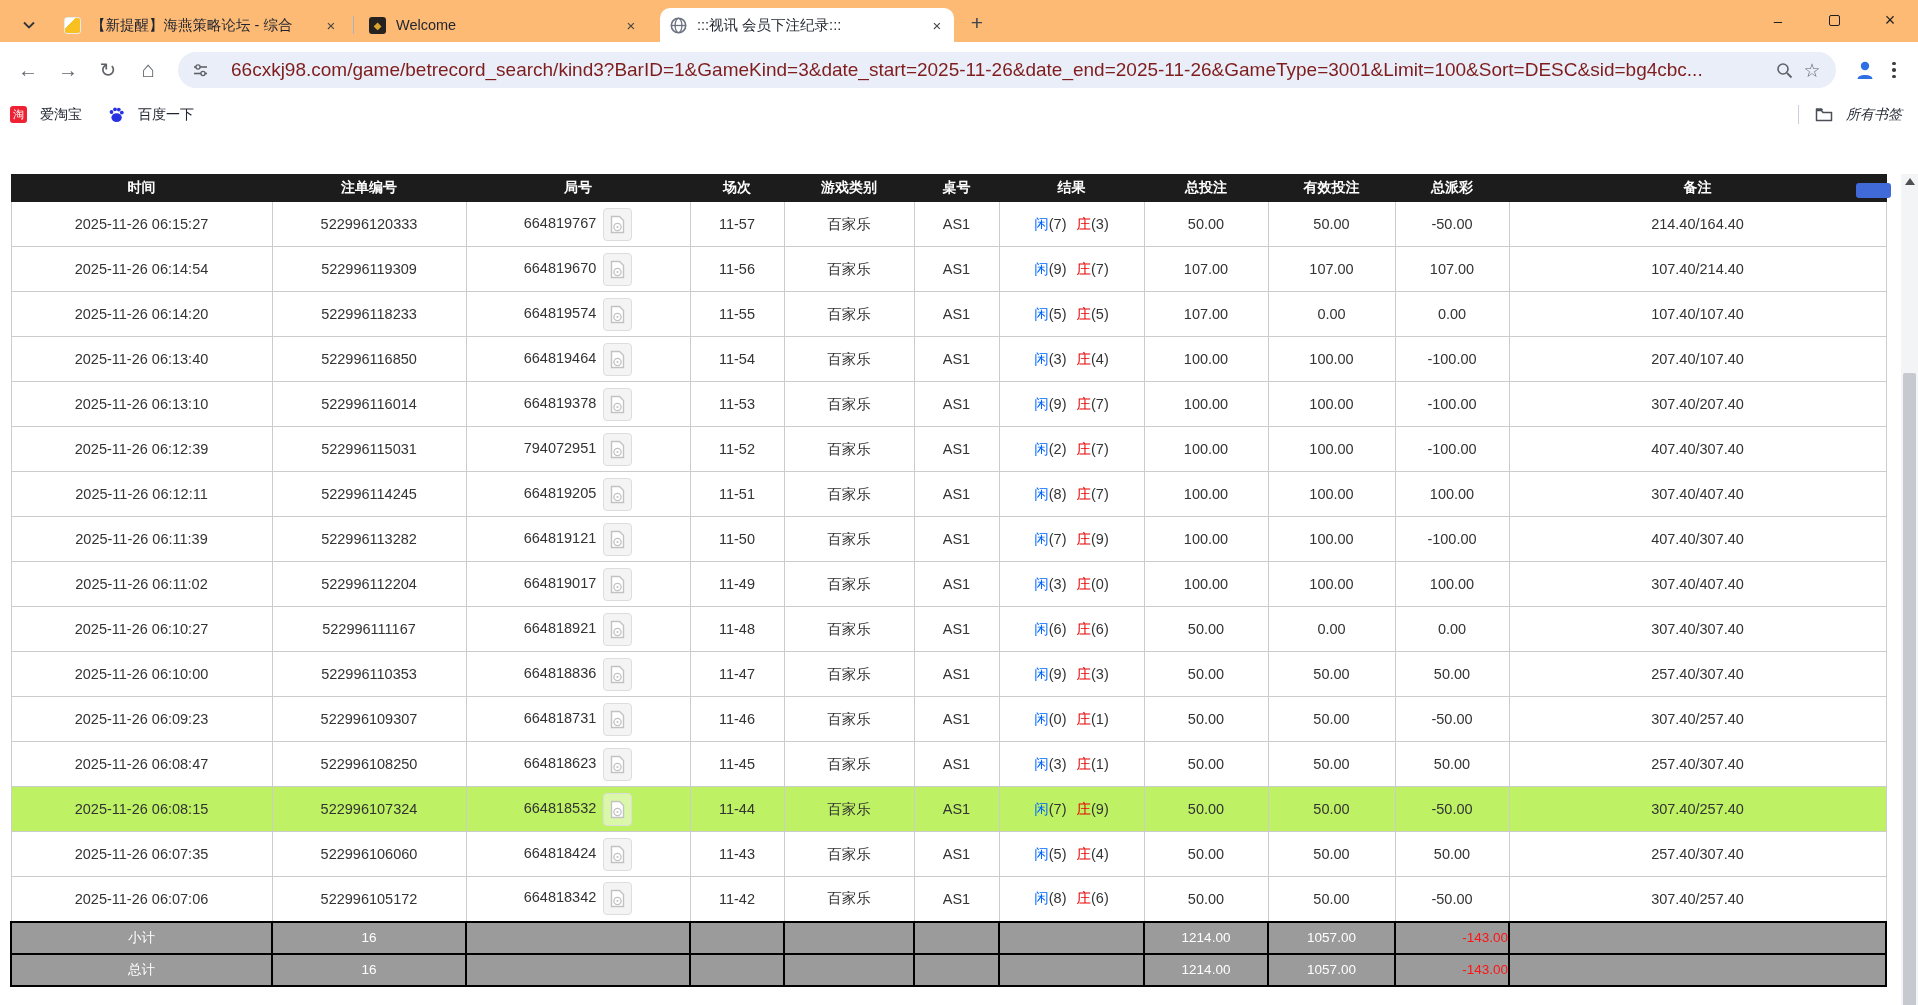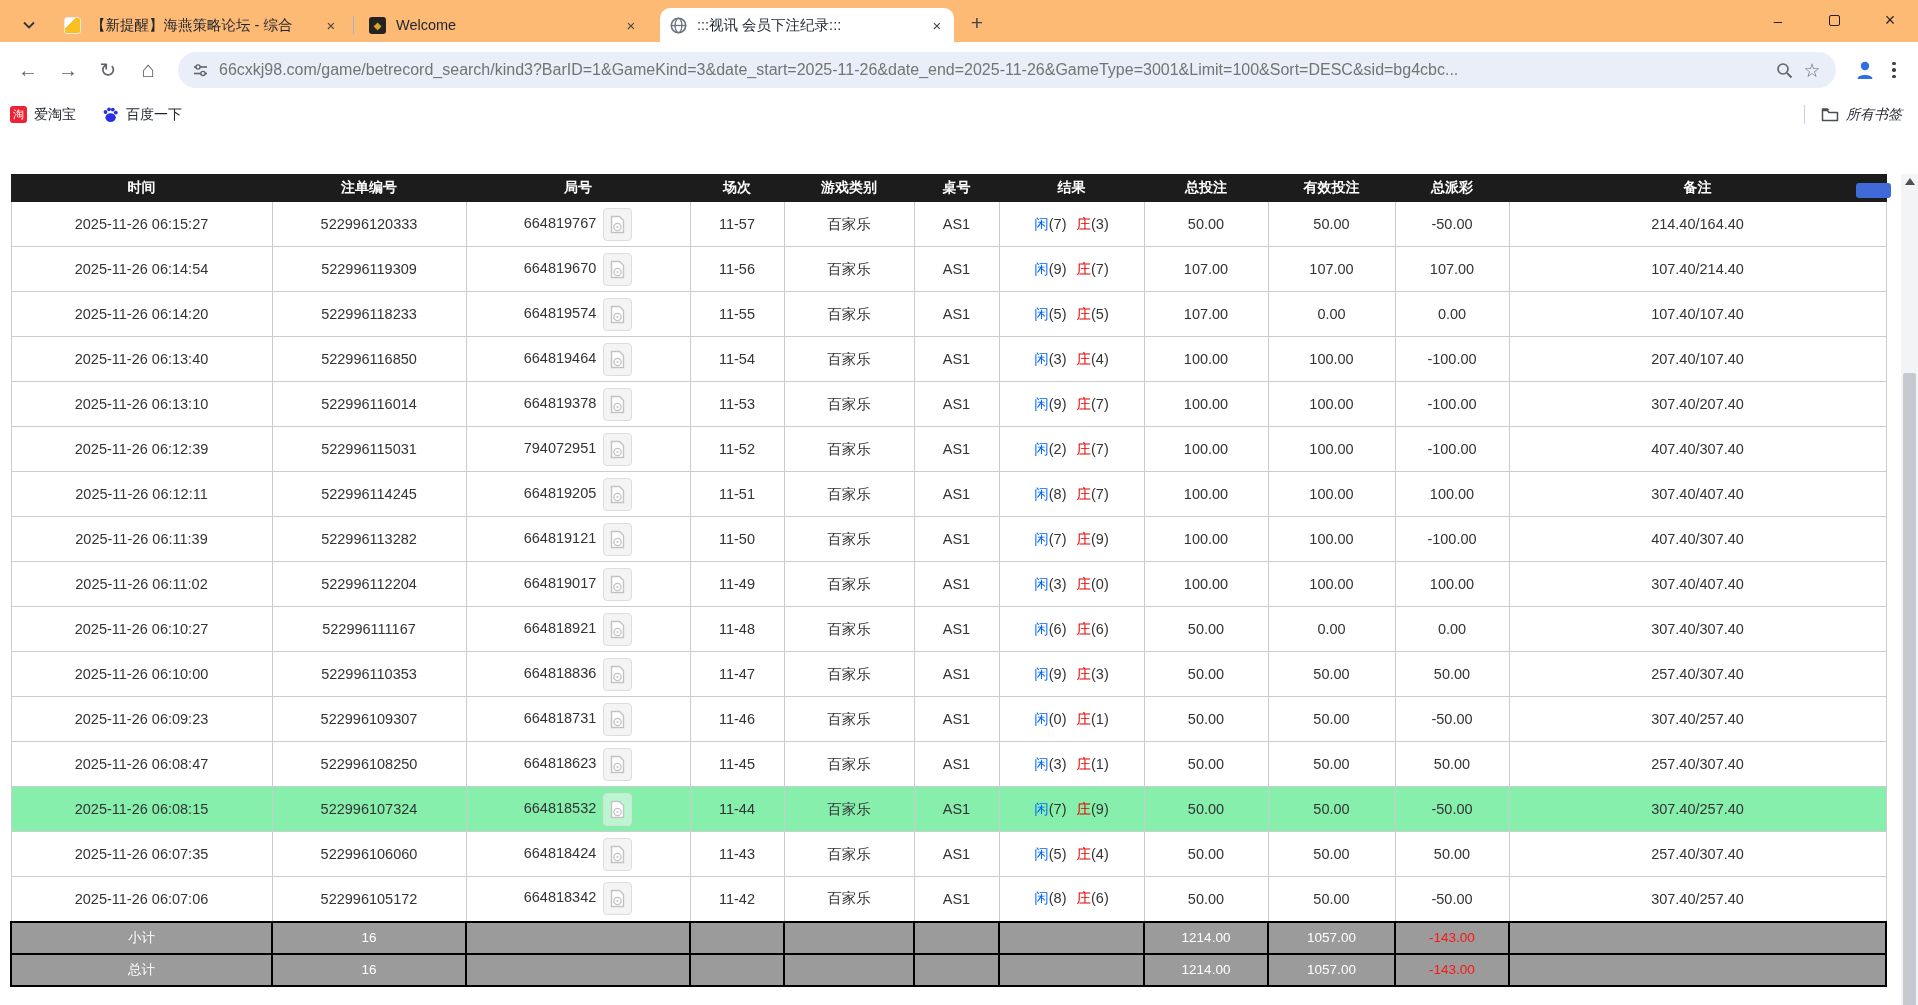--- a/index.html
+++ b/index.html
@@ -24,54 +24,54 @@
   .win-controls { position:absolute; right:0; top:0; height:40px; display:flex; align-items:center; }
   .win-btn { width:56px; height:40px; display:flex; align-items:center; justify-content:center; font-size:15px; color:#1f1f1f; cursor:pointer; }
   .win-btn .sq { width:11px; height:11px; border:1.2px solid #1f1f1f; border-radius:2px; }
 
   
   .toolbar { height:56px; background:#fff; display:flex; align-items:center; padding:0 8px; }
   .nav-ico { width:34px; height:34px; margin:0 3px; display:flex; align-items:center; justify-content:center;
              font-size:20px; color:#5f6368; border-radius:50%; cursor:pointer; }
   .omnibox { flex:1; height:36px; margin:0 12px 0 10px; background:#e9eef8; border-radius:18px;
              display:flex; align-items:center; padding:0 10px 0 14px; }
-  .omnibox .url { flex:1; font-size:16px; color:#737373; white-space:nowrap; overflow:hidden; margin-left:10px; }
+  .omnibox .url { flex:1; font-size:19px; color:#7f1d1d; white-space:nowrap; overflow:hidden; margin-left:22px; }
   .box-ico { width:28px; height:28px; display:flex; align-items:center; justify-content:center; color:#5f6368; cursor:pointer; }
   .star { font-size:19px; }
   .avatar-btn { width:34px; height:34px; display:flex; align-items:center; justify-content:center; cursor:pointer; }
   .menu-dots { width:24px; height:34px; display:flex; flex-direction:column; align-items:center; justify-content:center; gap:3px; cursor:pointer; margin-right:4px;}
   .menu-dots i { width:3.5px; height:3.5px; border-radius:50%; background:#3c4043; }
 
   
   .bookbar { height:33px; background:#fff; display:flex; align-items:center; padding:0 10px; }
   .bk-item { display:flex; align-items:center; margin-right:26px; cursor:pointer; }
-  .bk-item .lbl { font-size:14px; color:#1f2430; margin-left:7px; }
+  .bk-item .lbl { font-size:14px; color:#1f2430; margin-left:13px; }
   .bk-taobao { width:17px; height:17px; background:#ee2233; border-radius:3px; color:#fff; font-size:11px;
                display:flex; align-items:center; justify-content:center; }
   .bk-right { margin-left:auto; display:flex; align-items:center; }
   .bk-divider { width:1px; height:19px; background:#c9d0dd; margin-right:16px; }
 
   
   .content { position:relative; height:874px; background:#fff; }
   .partial-btn { position:absolute; top:9px; right:27px; width:35px; height:15px; background:#3f6ad8; border-radius:3px; }
 
   table.bets { border-collapse:collapse; table-layout:fixed; width:1875px; margin:43px 0 0 10px; }
   table.bets th { background:#1c1c1c; color:#fff; font-size:14px; font-weight:bold; height:27px;
                   border:1px solid #1c1c1c; }
   table.bets th + th { border-left:1px solid #c9c9c9; }
   table.bets td { border:1px solid #ccc; height:45px; text-align:center; font-size:14.5px; color:#333; background:#fff; }
-  tr.hl td { background:#86efac; }
+  tr.hl td { background:#bef264; }
   .c-total { color:#0066ff; }
   .rp { color:#0066ff; } .rb { color:#e60000; margin-left:6px; } .rn { color:#333; }
   td .neg, td.neg { color:#f00; }
   .video-btn { display:inline-flex; align-items:center; justify-content:center; width:29px; height:33px;
                background:#f4f4f4; border:1px solid #ddd; border-radius:4px; margin-left:7px; vertical-align:middle; cursor:pointer; }
   tr.hl .video-btn { background:rgba(255,255,255,.45); }
   tr.foot td { background:#9b9b9b; color:#fff; border:2px solid #000000; height:32px; font-size:13.5px; }
-  tr.foot td.neg { color:#ff1313; }
+  tr.foot td.neg { color:#ff1313;text-align:right; }
 
   
   .scrollbar { position:absolute; top:0; right:0; width:17px; height:874px; background:#f3f4f6; }
   .scroll-up { height:15px; display:flex; align-items:center; justify-content:center; cursor:pointer; }
   .scroll-up i { width:0; height:0; border-left:5px solid transparent; border-right:5px solid transparent; border-bottom:7px solid #505050; }
   .scroll-thumb { position:absolute; left:2px; width:13px; top:199px; height:655px; background:#c6c9d0; border-radius:2px; cursor:pointer; }
 
   svg { display:block; }
 </style>
 </head>

